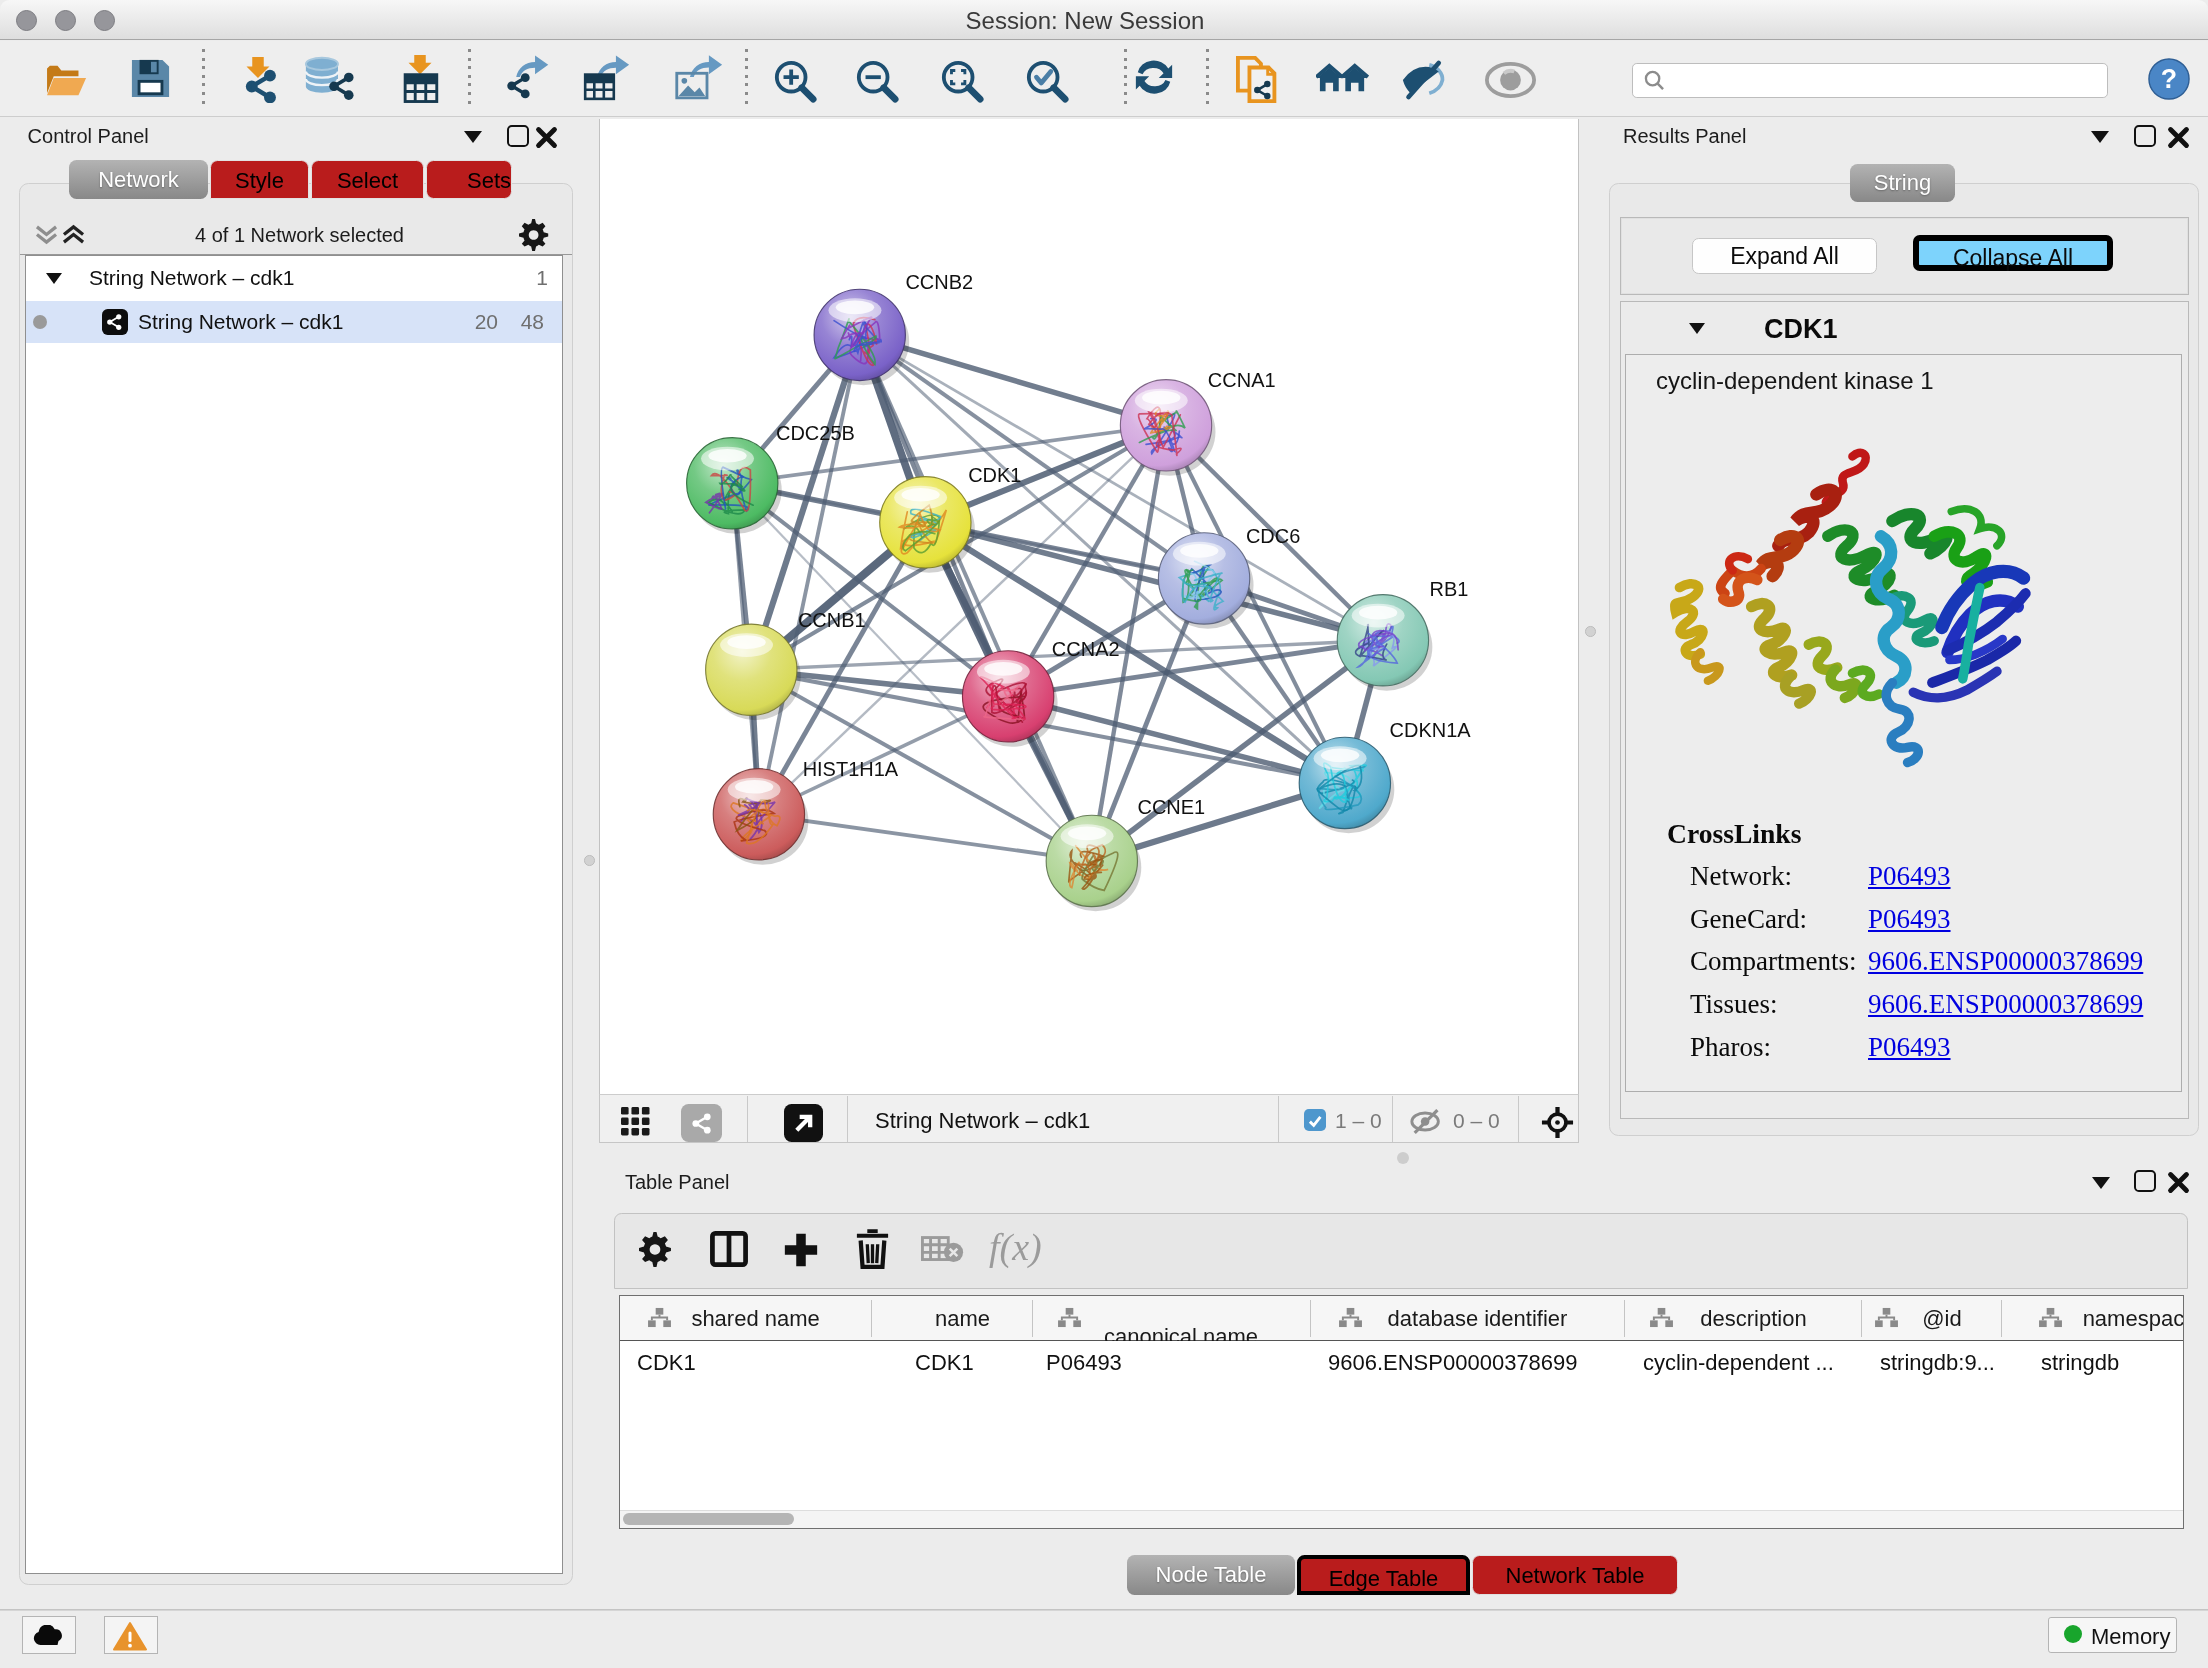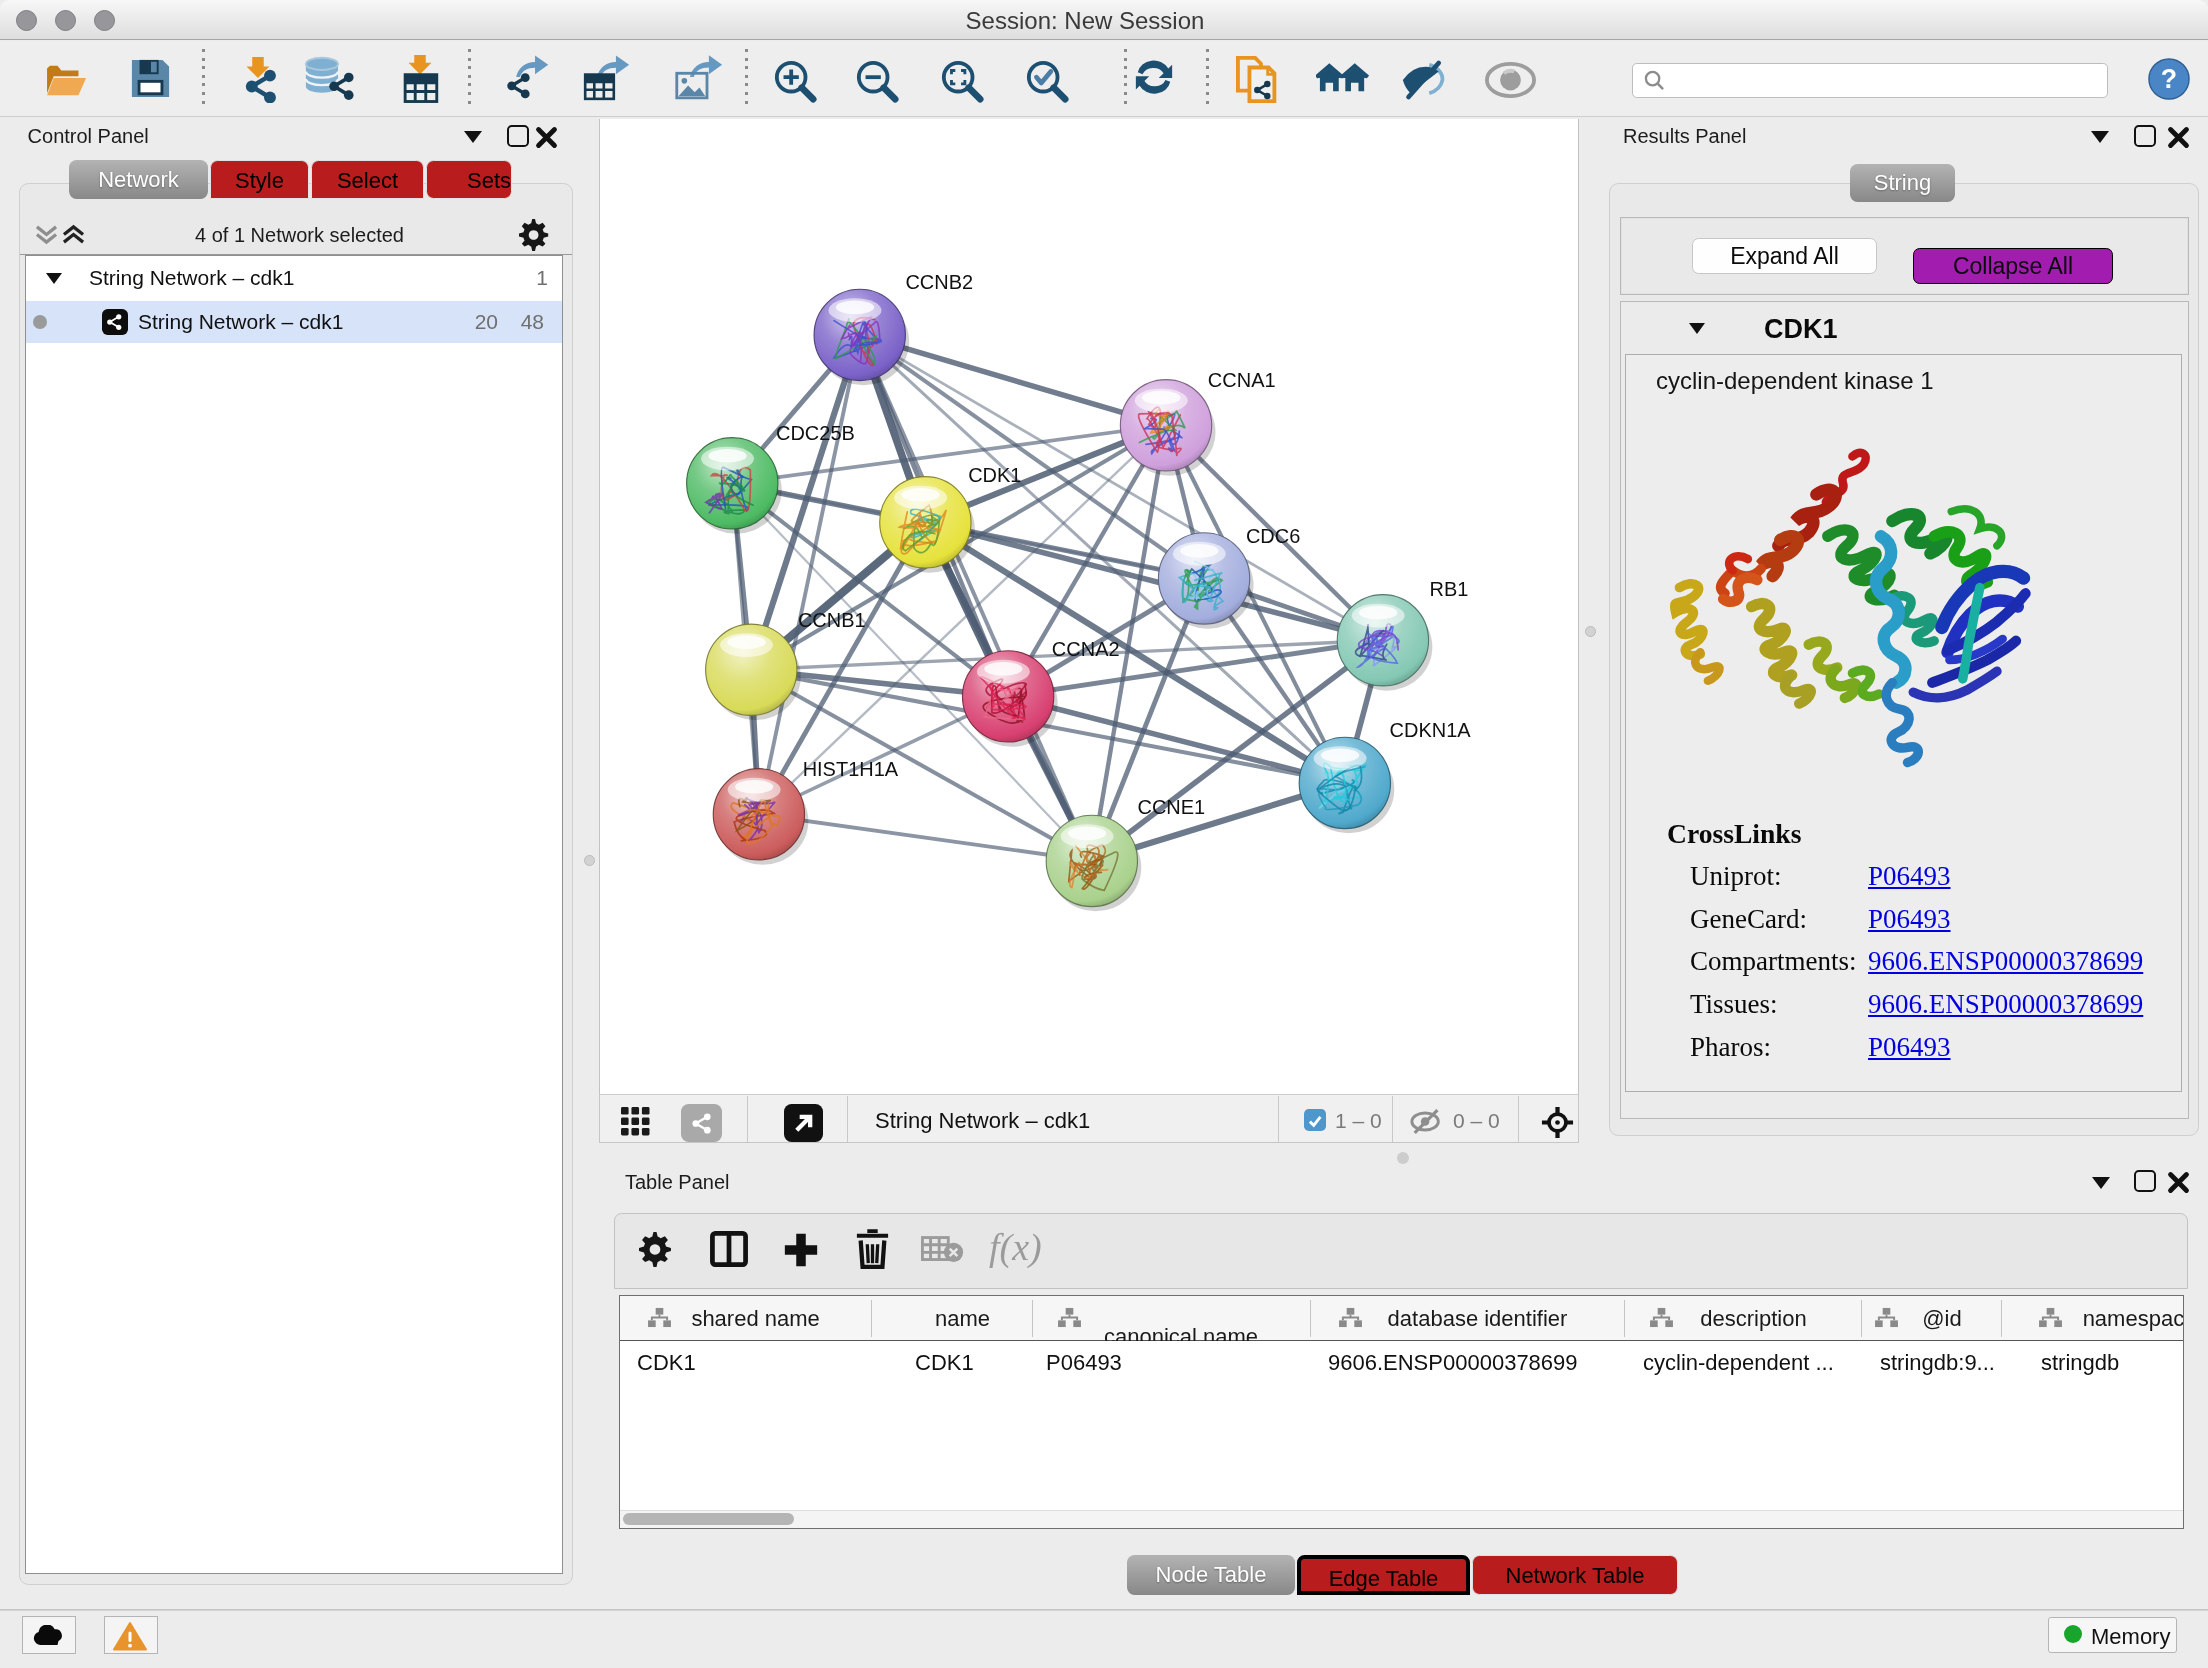--- a/index.html
+++ b/index.html
@@ -535,21 +535,21 @@
 <div class="abs panel-title" style="left:1623px;top:125px;">Results Panel</div>
 <div class="tri" style="left:2091px;top:131px;"></div>
 <div class="floatbox" style="left:2134px;top:125px;"></div>
 <svg class="xic" style="left:2167px;top:126px" width="23" height="23" viewBox="0 0 26 26">
     <path d="M4 4 L22 22 M22 4 L4 22" stroke="#111" stroke-width="5.5" stroke-linecap="round"></path>
   </svg>
 <div class="abs" style="left:1609px;top:183px;width:590px;height:953px;background:#e9e9e9;border:1px solid #cfcfcf;border-radius:9.5px;"></div>
 <div class="abs graytab" style="left:1850px;top:164px;width:105px;height:38px;border-radius:7.6px;font-size:22px;text-align:center;line-height:38px;text-shadow:0 1px 1.9px #666;">String</div>
 <div class="abs" style="left:1620px;top:217px;width:569px;height:78px;border:1px solid #b9b9b9;box-shadow:inset 0 0 0 1px #e0e0e0;"></div>
 <div class="abs" style="left:1692px;top:238px;width:185px;height:36px;background:#fefefe;border:1px solid #c6c6c6;border-radius:6.7px;font-size:23px;text-align:center;line-height:34px;color:#0a0a0a;">Expand All</div>
-<div class="abs" style="left:1913px;top:248px;width:200px;height:36px;background:#a21caf;border:1px solid #000000;border-radius:6.7px;font-size:23px;text-align:center;line-height:34px;color:#0a0a0a;">Collapse All</div>
+<div class="abs" style="left:1913px;top:235px;width:200px;height:36px;background:#7dd3fc;border:6px solid #000000;border-radius:6.7px;font-size:23px;text-align:center;line-height:34px;color:#0a0a0a;">Collapse All</div>
 <div class="abs" style="left:1620px;top:301px;width:569px;height:818px;border:1px solid #b9b9b9;background:#ebebeb;"></div>
 <div class="tri" style="left:1689px;top:323px;border-left-width:8.6px;border-right-width:8.6px;border-top-width:11.4px;"></div>
 <div class="abs" style="left:1764px;top:314px;font-size:27px;font-weight:bold;color:#0a0a0a;">CDK1</div>
 <div class="abs" style="left:1625px;top:354px;width:557px;height:738px;border:1px solid #adadad;background:#ededed;"></div>
 <div class="abs" style="left:1656px;top:367px;font-size:24px;color:#151515;">cyclin-dependent kinase 1</div>
 <svg class="abs" style="left:1666px;top:445px" width="371" height="328" viewBox="0 0 390 345">
     <path d="M196 12 C205 4 214 10 208 20 C200 32 182 26 186 40 C190 52 172 50 168 60" fill="none" stroke="#c01818" stroke-width="9" stroke-linecap="round" opacity="1.0"></path>
     <path d="M158 52 C175 40 186 52 172 64 C158 76 146 66 136 80 C150 70 162 78 150 92 C138 104 126 94 118 106" fill="none" stroke="#a82010" stroke-width="13" stroke-linecap="round" opacity="1.0"></path>
     <path d="M120 100 C136 90 146 100 132 112 C120 122 108 114 100 126 C114 118 124 126 112 138" fill="none" stroke="#b43c10" stroke-width="13" stroke-linecap="round" opacity="1.0"></path>
     <path d="M100 130 C90 142 78 138 70 132 C60 142 52 150 62 156" fill="none" stroke="#cc4414" stroke-width="10" stroke-linecap="round" opacity="1.0"></path>
@@ -571,21 +571,21 @@
     <path d="M238 250 C226 262 232 276 246 278 C260 280 258 296 244 302 C230 308 238 322 254 318 C270 314 268 330 254 334" fill="none" stroke="#2a7ec0" stroke-width="10" stroke-linecap="round" opacity="1.0"></path>
     <path d="M376 140 C360 128 338 132 322 146 C306 160 296 176 290 192" fill="none" stroke="#1838b8" stroke-width="14" stroke-linecap="round" opacity="1.0"></path>
     <path d="M370 170 C354 158 334 164 320 178 C306 192 300 206 296 218" fill="none" stroke="#2030c0" stroke-width="13" stroke-linecap="round" opacity="1.0"></path>
     <path d="M296 216 C310 210 330 200 348 186 C362 174 372 164 378 156" fill="none" stroke="#1c2cb0" stroke-width="11" stroke-linecap="round" opacity="1.0"></path>
     <path d="M298 226 C314 226 336 218 354 204" fill="none" stroke="#2838c8" stroke-width="9" stroke-linecap="round" opacity="1.0"></path>
     <path d="M280 250 C296 244 318 236 338 226 C352 218 362 212 368 206" fill="none" stroke="#1a28a8" stroke-width="11" stroke-linecap="round" opacity="1.0"></path>
     <path d="M260 260 C276 268 296 268 316 258 C330 250 340 244 348 238" fill="none" stroke="#2a34b4" stroke-width="10" stroke-linecap="round" opacity="1.0"></path>
     <path d="M330 150 C326 168 322 190 318 210 C316 224 314 236 312 246" fill="none" stroke="#18b0a0" stroke-width="10" stroke-linecap="round" opacity="1.0"></path>
   </svg>
 <div class="abs" style="left:1667px;top:818px;font-family:'Liberation Serif',serif;font-size:27.6px;font-weight:bold;color:#0a0a0a;">CrossLinks</div>
-<div class="abs" style="left:1690px;top:861px;font-family:'Liberation Serif',serif;font-size:27px;color:#0a0a0a;">Uniprot:</div>
+<div class="abs" style="left:1690px;top:861px;font-family:'Liberation Serif',serif;font-size:27px;color:#0a0a0a;">Network:</div>
 <div class="abs" style="left:1868px;top:861px;font-family:'Liberation Serif',serif;font-size:27px;color:#0000e0;text-decoration:underline;">P06493</div>
 <div class="abs" style="left:1690px;top:904px;font-family:'Liberation Serif',serif;font-size:27px;color:#0a0a0a;">GeneCard:</div>
 <div class="abs" style="left:1868px;top:904px;font-family:'Liberation Serif',serif;font-size:27px;color:#0000e0;text-decoration:underline;">P06493</div>
 <div class="abs" style="left:1690px;top:946px;font-family:'Liberation Serif',serif;font-size:27px;color:#0a0a0a;">Compartments:</div>
 <div class="abs" style="left:1868px;top:946px;font-family:'Liberation Serif',serif;font-size:27px;color:#0000e0;text-decoration:underline;">9606.ENSP00000378699</div>
 <div class="abs" style="left:1690px;top:989px;font-family:'Liberation Serif',serif;font-size:27px;color:#0a0a0a;">Tissues:</div>
 <div class="abs" style="left:1868px;top:989px;font-family:'Liberation Serif',serif;font-size:27px;color:#0000e0;text-decoration:underline;">9606.ENSP00000378699</div>
 <div class="abs" style="left:1690px;top:1032px;font-family:'Liberation Serif',serif;font-size:27px;color:#0a0a0a;">Pharos:</div>
 <div class="abs" style="left:1868px;top:1032px;font-family:'Liberation Serif',serif;font-size:27px;color:#0000e0;text-decoration:underline;">P06493</div>
 <div class="abs panel-title" style="left:625px;top:1171px;">Table Panel</div>

